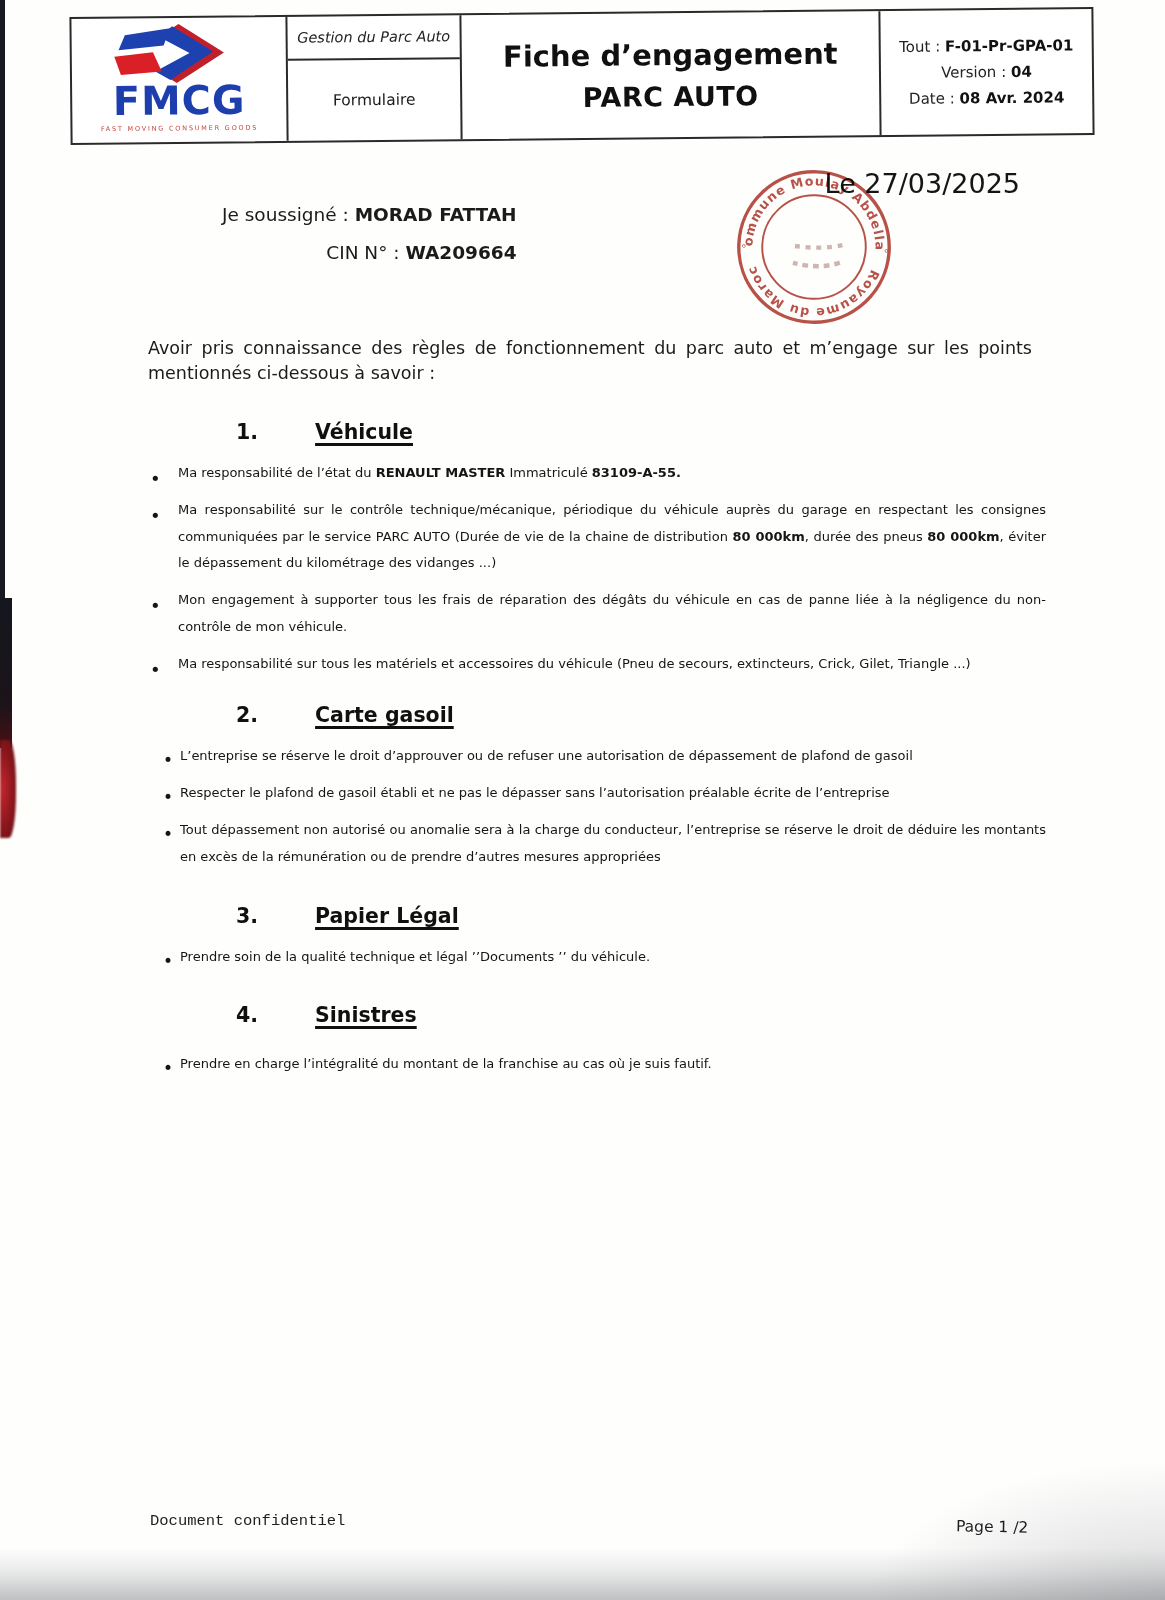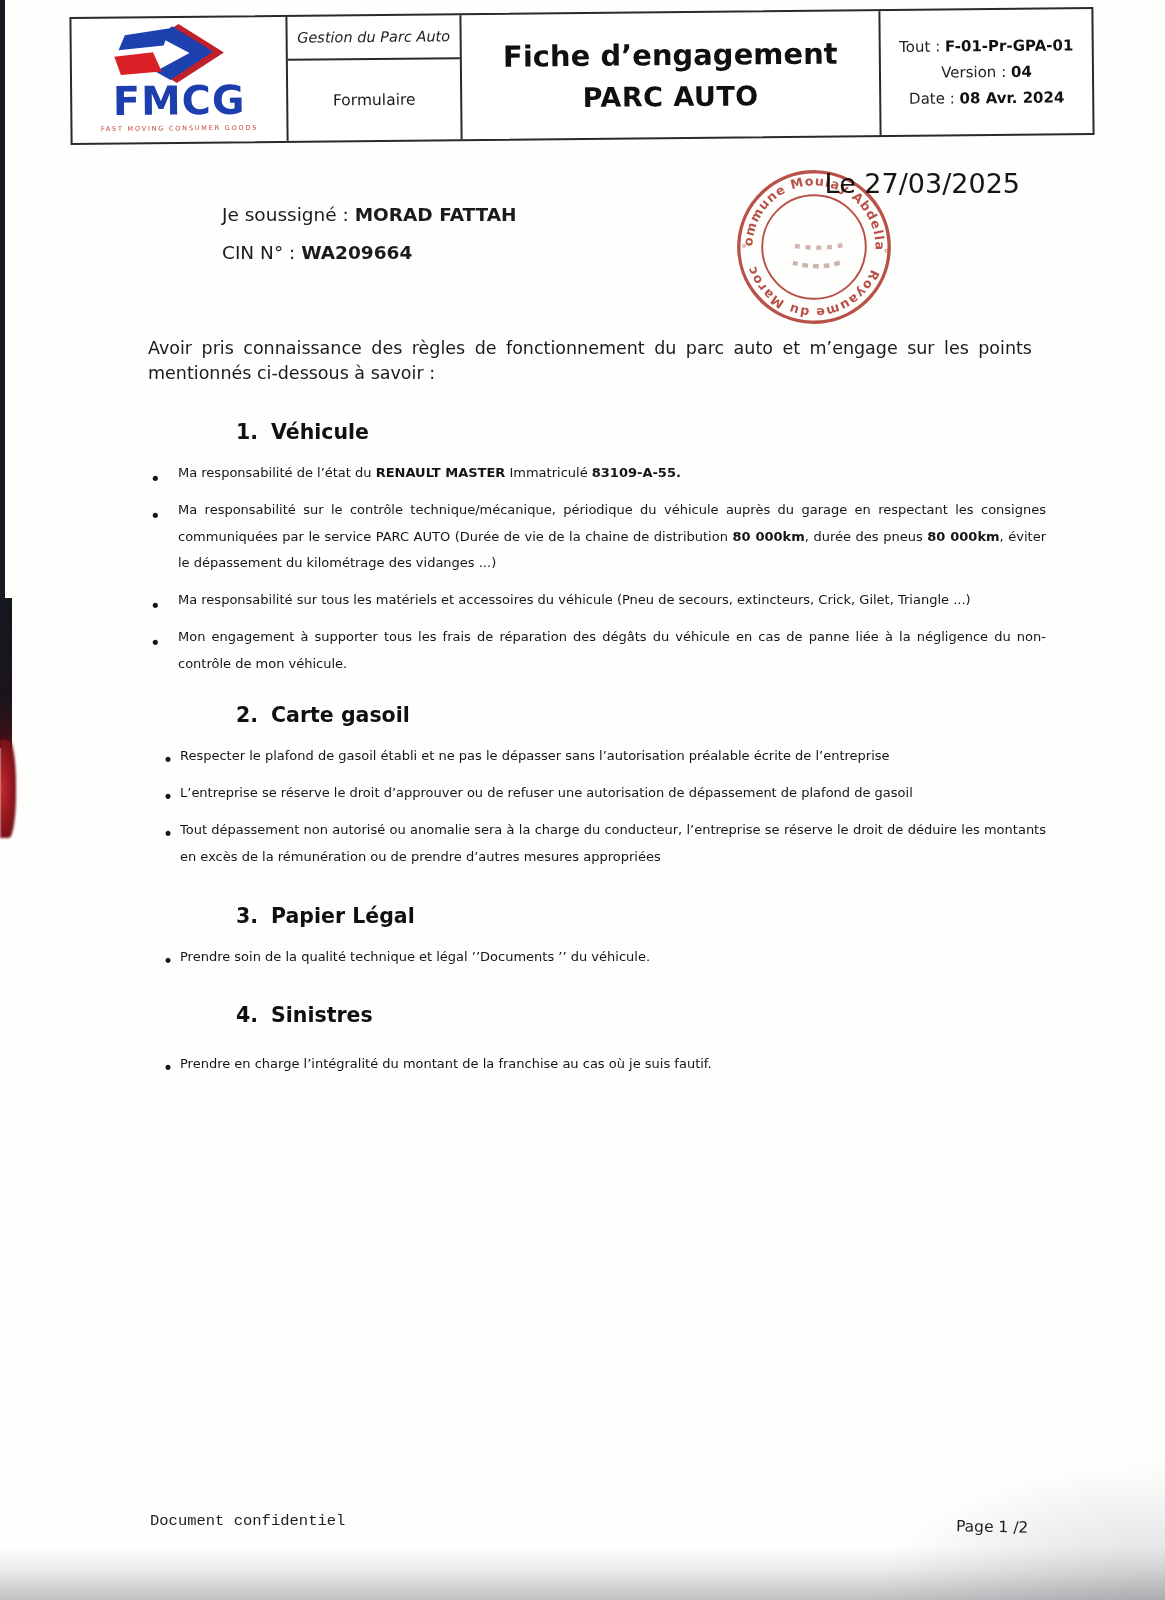--- a/index.html
+++ b/index.html
@@ -37,32 +37,32 @@
                font-weight:600; color:#101010; }
   .title-1 { font-size:29px; }
   .title-2 { font-size:27px; letter-spacing:0.5px; }
   .cell-code { width:213px; border-left:2px solid #2a2a2a; display:flex; flex-direction:column; justify-content:center;
                gap:8px; font-size:15px; text-align:center; padding:4px 6px; color:#222; }
   .code-row b { color:#111; }
 
   
   .date-line { position:absolute; top:168px; right:145px; font-size:27px; color:#151515; }
   .intro { position:absolute; left:222px; top:204px; font-size:18.5px; }
-  .intro-line { margin-bottom:17px; white-space:nowrap; }
+  .intro-line { margin-bottom:17px; white-space:nowrap;text-align:right; }
   .preamble { position:absolute; left:148px; top:336px; width:884px; font-size:17.5px; line-height:1.45; text-align:justify; }
 
   
   .stamp { position:absolute; left:731px; top:164px; width:166px; height:166px;
            transform:rotate(182deg); opacity:0.88; mix-blend-mode:multiply; z-index:5; }
 
   
   .content { position:absolute; left:148px; top:420px; width:898px; }
   .section-heading { font-size:20.5px; font-weight:bold; margin:0 0 16px 88px; color:#101010; }
   .heading-number { margin-right:13px; }
-  .heading-title { text-decoration-thickness:2.5px; text-underline-offset:4px; }
+  .heading-title { text-decoration:underline; text-decoration-thickness:2.5px; text-underline-offset:4px;margin-left:44px; }
   ul { list-style:none; margin:0; padding:0; }
   li { position:relative; font-size:13px; line-height:2.06; text-align:justify; margin-bottom:10px; color:#151515; }
   .s1 li { padding-left:30px; }
   .s1 li::before { content:"•"; position:absolute; left:2px; top:0; font-size:18px; }
   .s2 { margin-left:17px; }
   .s2 li { padding-left:15px; }
   .s2 li::before { content:"•"; position:absolute; left:-2px; top:0; font-size:17px; }
   .sec-2 .section-heading { margin-top:26px; }
   .sec-3 .section-heading { margin-top:34px; }
   .sec-4 .section-heading { margin-top:32px; margin-bottom:24px; }
@@ -140,32 +140,32 @@
 
 <div class="content">
 
   <div class="sec-1">
     <div class="section-heading">
       <span class="heading-number">1.</span><span class="heading-title">Véhicule</span>
     </div>
     <ul class="s1">
       <li><span>Ma responsabilité de l’état du </span><b>RENAULT MASTER</b><span> Immatriculé </span><b>83109-A-55.</b></li>
       <li><span>Ma responsabilité sur le contrôle technique/mécanique, périodique du véhicule auprès du garage en respectant les consignes communiquées par le service PARC AUTO (Durée de vie de la chaine de distribution </span><b>80 000km</b><span>, durée des pneus </span><b>80 000km</b><span>, éviter le dépassement du kilométrage des vidanges ...)</span></li>
+      <li><span>Mon engagement à supporter tous les frais de réparation des dégâts du véhicule en cas de panne liée à la négligence du non-contrôle de mon véhicule.</span></li>
       <li><span>Ma responsabilité sur tous les matériels et accessoires du véhicule (Pneu de secours, extincteurs, Crick, Gilet, Triangle ...)</span></li>
-      <li><span>Mon engagement à supporter tous les frais de réparation des dégâts du véhicule en cas de panne liée à la négligence du non-contrôle de mon véhicule.</span></li>
     </ul>
   </div>
 
   <div class="sec-2">
     <div class="section-heading">
       <span class="heading-number">2.</span><span class="heading-title">Carte gasoil</span>
     </div>
     <ul class="s2">
+      <li><span>L’entreprise se réserve le droit d’approuver ou de refuser une autorisation de dépassement de plafond de gasoil</span></li>
       <li><span>Respecter le plafond de gasoil établi et ne pas le dépasser sans l’autorisation préalable écrite de l’entreprise</span></li>
-      <li><span>L’entreprise se réserve le droit d’approuver ou de refuser une autorisation de dépassement de plafond de gasoil</span></li>
       <li><span>Tout dépassement non autorisé ou anomalie sera à la charge du conducteur, l’entreprise se réserve le droit de déduire les montants en excès de la rémunération ou de prendre d’autres mesures appropriées</span></li>
     </ul>
   </div>
 
   <div class="sec-3">
     <div class="section-heading">
       <span class="heading-number">3.</span><span class="heading-title">Papier Légal</span>
     </div>
     <ul class="s2">
       <li><span>Prendre soin de la qualité technique et légal ’’Documents ’’ du véhicule.</span></li>

